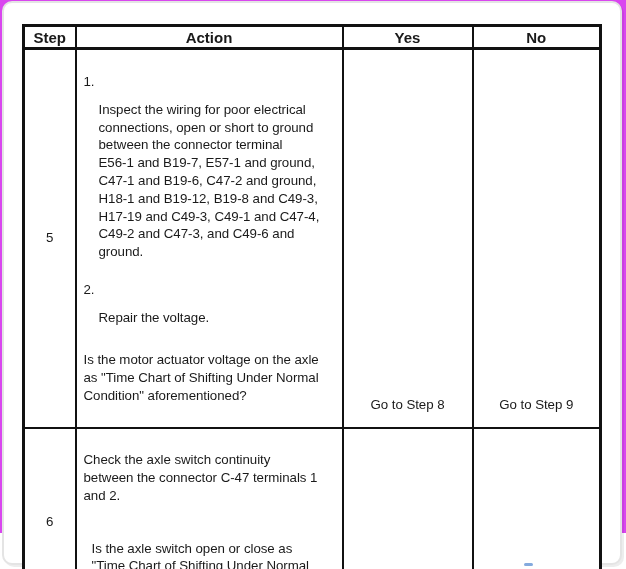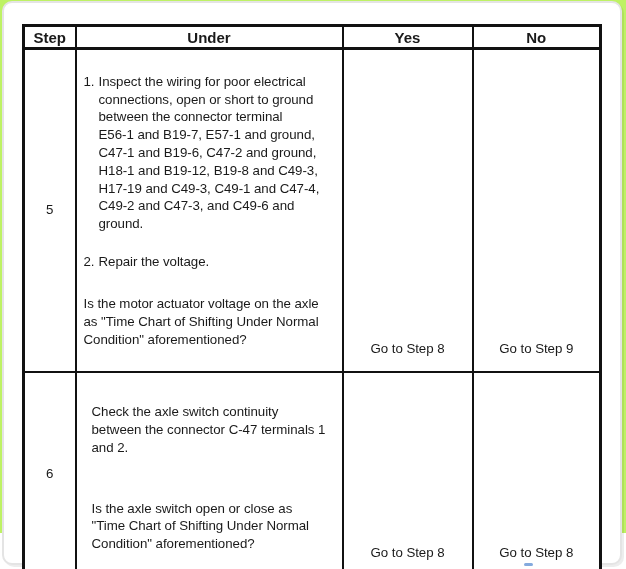--- a/index.html
+++ b/index.html
@@ -9,21 +9,21 @@
     height: 569px;
     background: #ffffff;
     font-family: "Liberation Sans", "DejaVu Sans", sans-serif;
     color: #1a1a1a;
     overflow: hidden;
   }
   .page {
     position: relative;
     width: 626px;
     height: 533px;
-    background: #bef264;
+    background: #d946ef;
   }
   .frame {
     position: absolute;
     left: 2px;
     top: 1px;
     width: 616px;
     height: 560px;
     border: 2px solid #e4e4e4;
     border-radius: 10px;
     box-shadow: 2px 2px 0 rgba(0,0,0,0.07);
@@ -72,24 +72,24 @@
     padding-bottom: 13px;
     white-space: pre-line;
   }
   tr.mid td.yn {
     vertical-align: middle;
     padding-bottom: 0;
   }
   .li { display: flex; }
   .li + .li { margin-top: 2px; }
   .li .num { flex: none; width: 15px; }
-  .li .litext { flex: 1; white-space: pre-line; }
+  .li .litext { flex: 1; white-space: pre-line; margin-top: 28px; }
   .q { margin: 7px 0 0 0; white-space: pre-line; }
   .q.gap { margin-top: 17px; margin-left: 8px; }
-  .p0 { margin: 8px; white-space: pre-line; }
+  .p0 { margin: 0; white-space: pre-line; }
   .dash { letter-spacing: 0; }
   .artifact-dot {
     position: absolute;
     left: 524px;
     top: 563px;
     width: 9px;
     height: 3px;
     border-radius: 2px;
     background: #5b8ed3;
     opacity: 0.75;
@@ -104,21 +104,21 @@
   <table class="flow">
     <colgroup>
       <col style="width:52px">
       <col style="width:267px">
       <col style="width:130px">
       <col style="width:128px">
     </colgroup>
     <thead>
       <tr>
         <th>Step</th>
-        <th>Under</th>
+        <th>Action</th>
         <th>Yes</th>
         <th>No</th>
       </tr>
     </thead>
     <tbody>
       <tr style="height:247px">
         <td class="step">5</td>
         <td class="action">
           <div class="li">
             <span class="num">1.</span>

